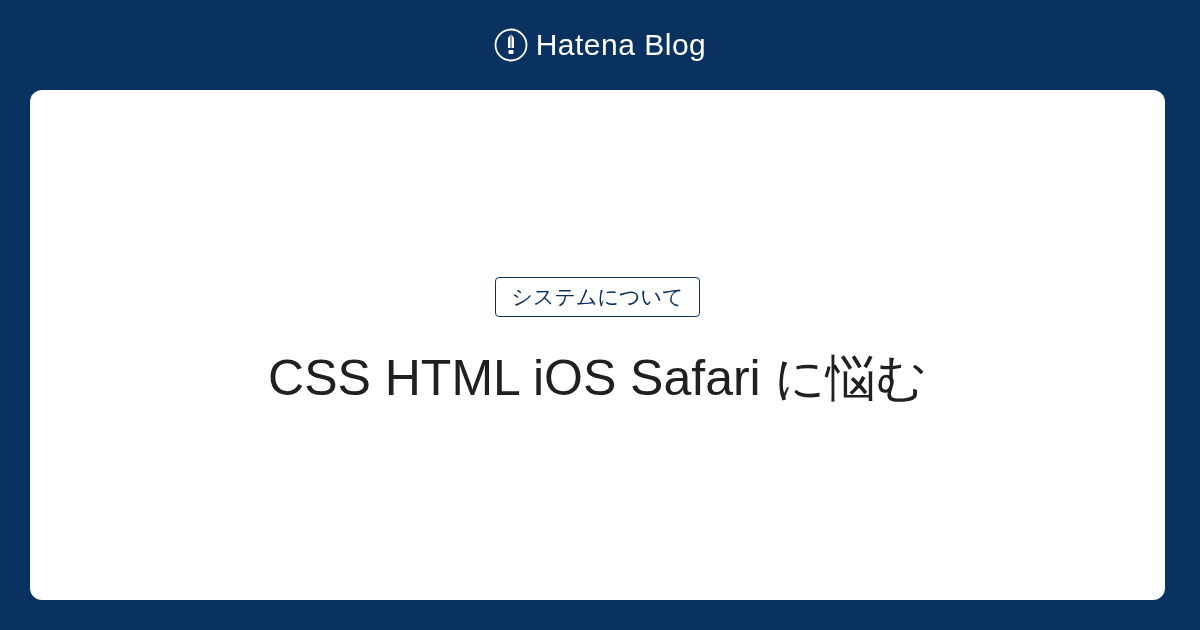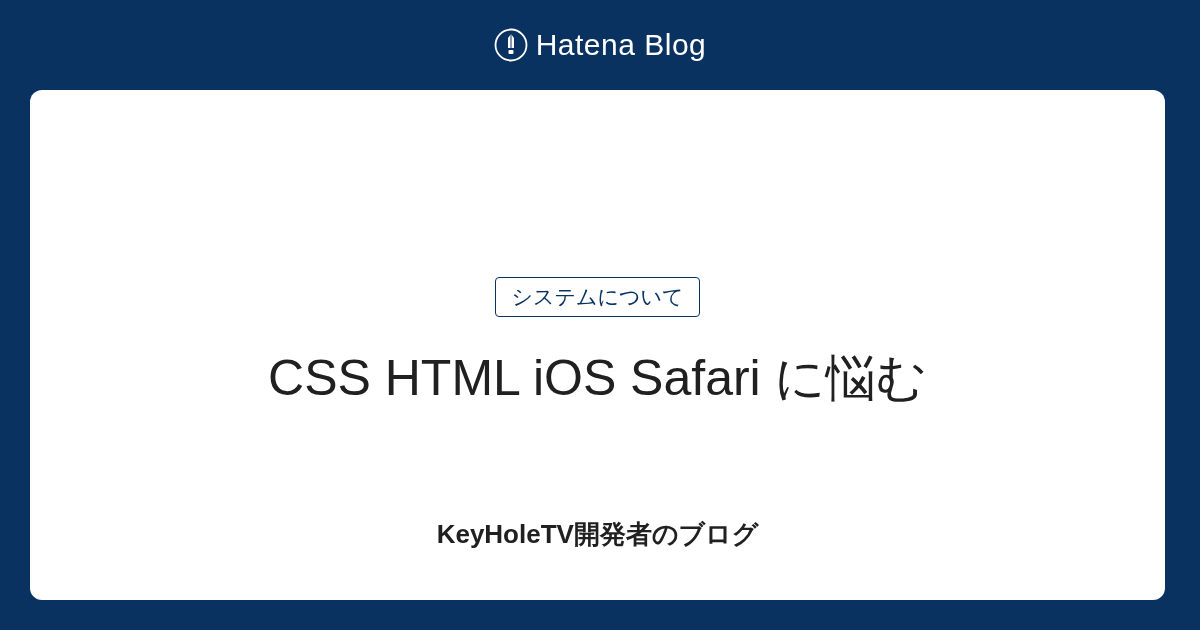--- a/index.html
+++ b/index.html
@@ -86,14 +86,13 @@
       <path d="M 17 6 L 17 20" stroke="#0a3261" stroke-width="1"></path>
       <rect x="14.5" y="22" width="5" height="4" rx="1" fill="#ffffff"></rect>
     </svg>
   </span>
   <span class="logo-text">Hatena Blog</span>
 </div>
 
 <div class="card">
   <div class="category">システムについて</div>
   <div class="title">CSS HTML iOS Safari に悩む</div>
-  <div class="author">KeyHoleTV開発者のブログ</div>
 </div>
 
 </body></html>

